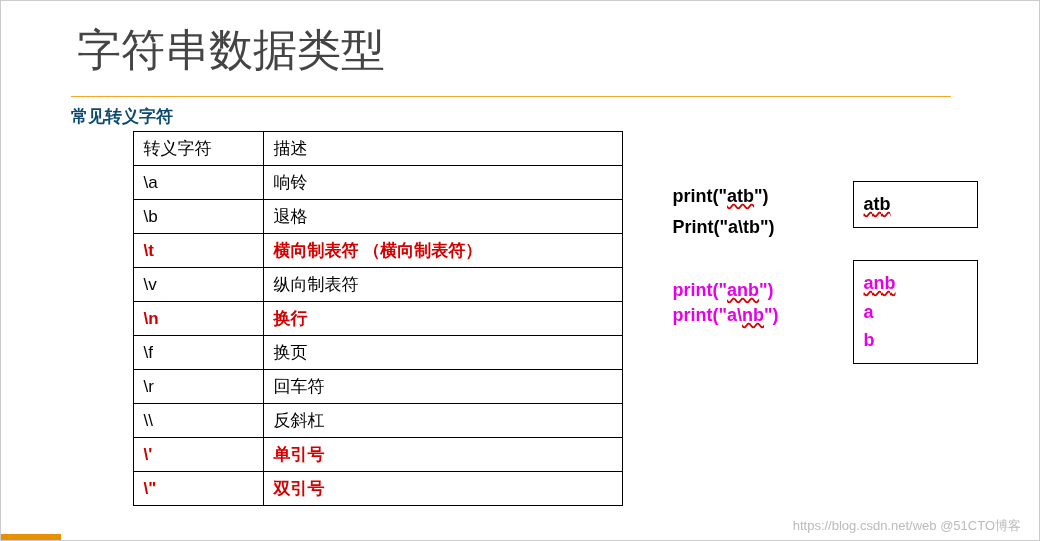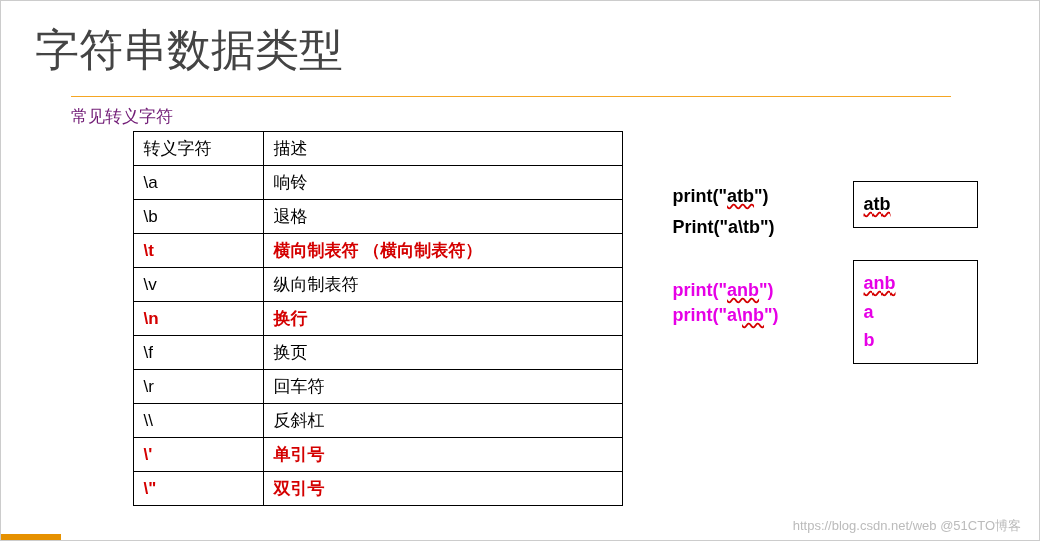--- a/index.html
+++ b/index.html
@@ -9,31 +9,31 @@
       background: #fff;
       font-family: "Microsoft YaHei", "SimSun", sans-serif;
       position: relative;
       border: 1px solid #ccc;
     }
     .title {
       font-size: 44px;
       font-weight: 300;
       color: #444;
       font-family: "SimSun", "Songti SC", serif;
-      padding: 20px 0 10px 34px;
+      padding: 20px 0 10px 76px;
     }
     .hr-line {
       border: none;
       border-top: 1.5px solid #f5a623;
       margin: 6px 0 4px 70px;
       width: 880px;
     }
     .subtitle {
-      color: #701a75;
-      font-weight: normal;
+      color: #0c4a6e;
+      font-weight: bold;
       font-size: 17px;
       margin-left: 70px;
       margin-top: 8px;
       margin-bottom: 3px;
     }
     .content-row {
       display: flex;
       margin-left: 70px;
       justify-content: center;
     }

